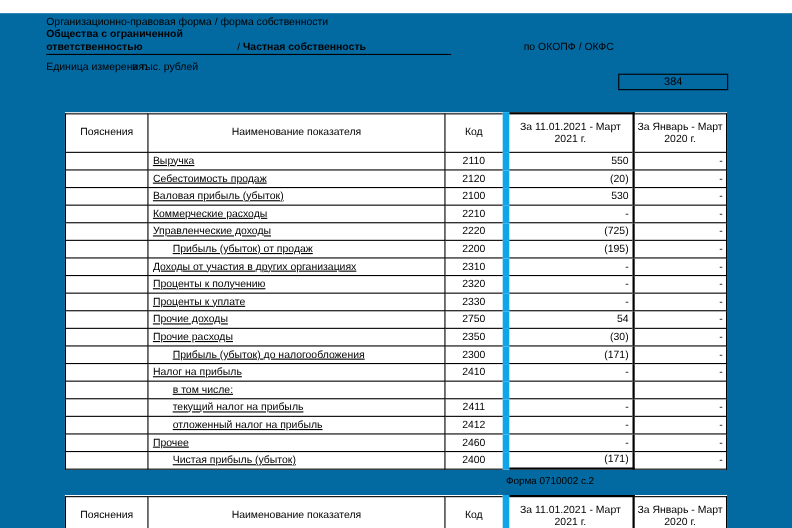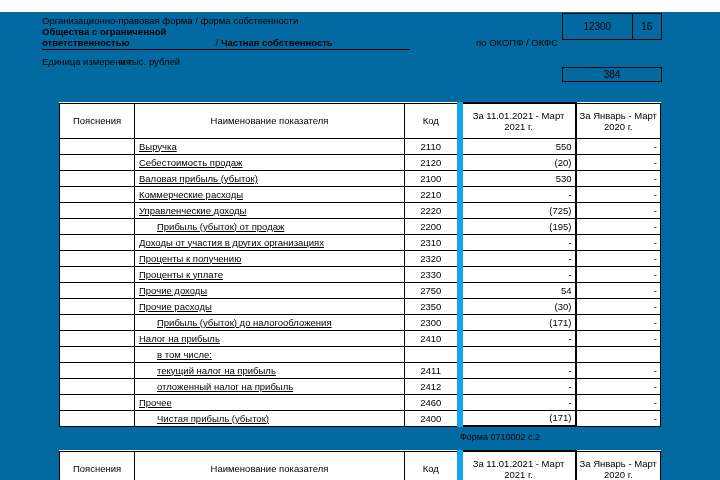--- a/index.html
+++ b/index.html
@@ -57,24 +57,20 @@
   <div class="lbl" style="left:42px; top:3px;">Организационно-правовая форма / форма собственности</div>
 
   <div class="lbl bold" style="left:42px; top:14px;">Общества с ограниченной</div>
 
   <div class="underline-row" style="left:42px; top:25px; width:368px;">
     <span class="bold">ответственностью</span><span class="spacer"></span><span>/</span>&nbsp;<span class="bold">Частная собственность</span>
   </div>
 
   <div class="lbl" style="left:430px; top:25px; width:128px; text-align:right;">по ОКОПФ / ОКФС</div>
 
-  <div class="codebox" style="left:562px; top:1px; width:100px; height:27px;">
-    <span class="cell" style="width:70px;">12300</span>
-    <span class="cell" style="width:30px;">16</span>
-  </div>
 
   <div class="lbl" style="left:42px; top:44px;">Единица измерения:</div>
   <div class="lbl" style="left:120px; top:44px;">в тыс. рублей</div>
 
 
   <div class="codebox" style="left:562px; top:55px; width:100px; height:15px;">
     <span class="cell">384</span>
   </div>
 
   <table style="left:59px; top:90px; width:601px;">

